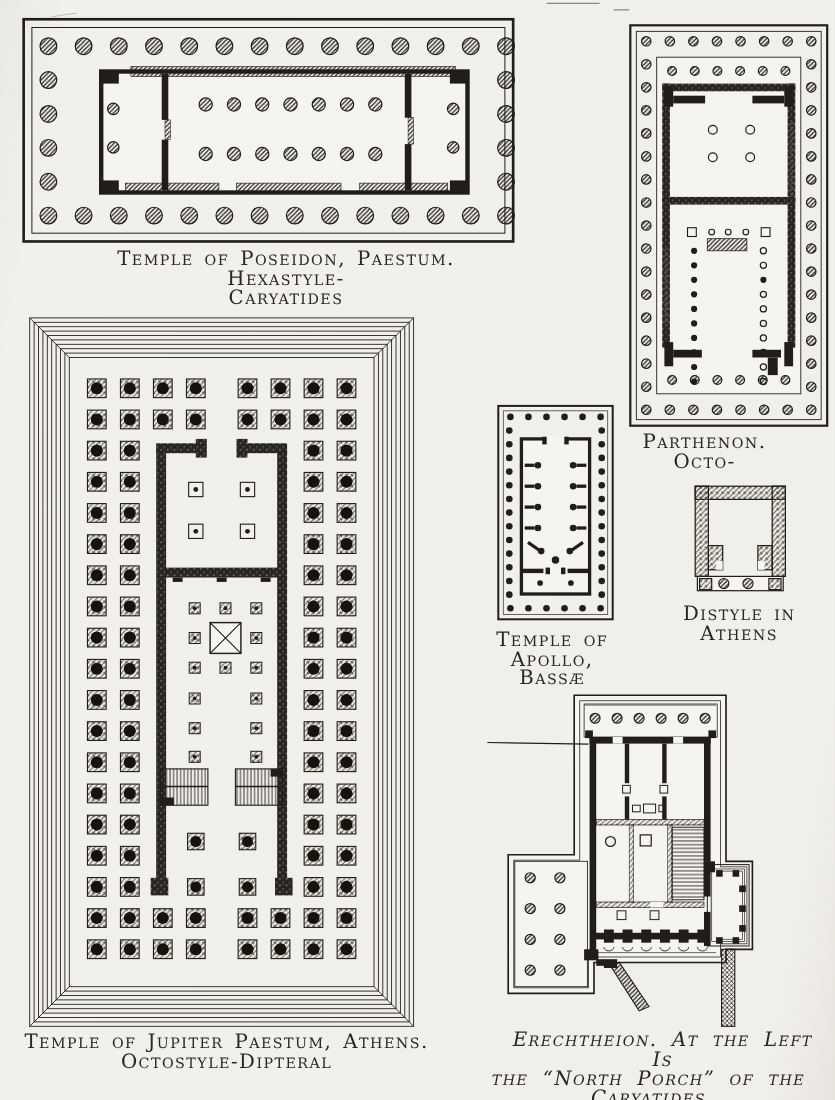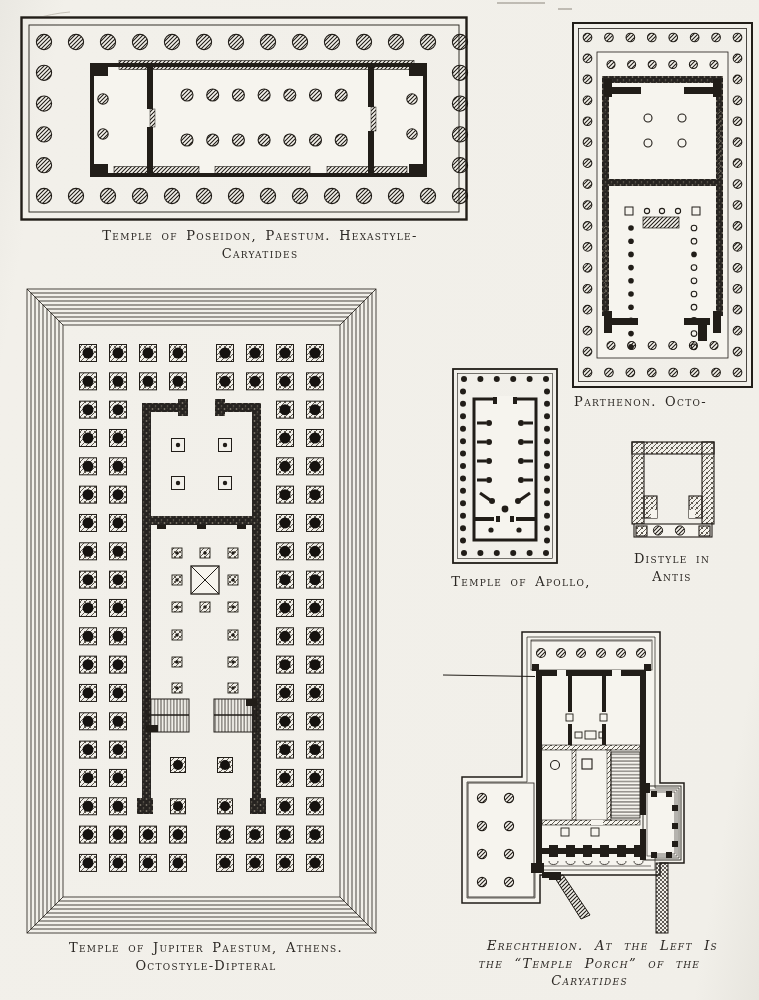--- a/index.html
+++ b/index.html
@@ -2,21 +2,21 @@
 <html><head>
 <meta charset="utf-8">
 <style>
   html,body{margin:0;padding:0;background:#cfccc5;}
   .page{position:relative;width:759px;height:1000px;overflow:hidden;
         background:linear-gradient(100deg,#eae8e2,#f2f0ea 7%,#f1efe9 93%,#e7e5de);
         font-family:"DejaVu Serif","Liberation Serif",serif;}
   .fig{position:absolute;}
   .fig svg{display:block;}
   .caption{position:absolute;font-variant:small-caps;color:#2b2723;text-align:center;
-           font-size:13px;line-height:17.5px;letter-spacing:1.3px;word-spacing:3px;}
+           font-size:18px;line-height:17.5px;letter-spacing:1.3px;word-spacing:3px;}
   .cap-left{text-align:center;word-spacing:6px;font-style:italic;}
   .cap-left .indent{padding-left:26px;}
 </style>
 </head>
 <body>
 
 <div class="page">
 
   <svg width="0" height="0" style="position:absolute" aria-hidden="true">
     <defs>
@@ -671,37 +671,38 @@
 
   <div class="caption" style="left:55px;top:227px;width:410px">
     <div>Temple of Poseidon, Paestum. Hexastyle-</div>
     <div>Caryatides</div>
   </div>
 
   <div class="caption" style="left:556px;top:393px;width:169px">
     <div>Parthenon. Octo-</div>
   </div>
 
-  <div class="caption" style="left:431px;top:573px;width:180px">
+  <div class="caption" style="left:412px;top:573px;width:180px">
     <div>Temple of Apollo,</div>
+    <div>Bassæ</div>
   </div>
 
   <div class="caption" style="left:604px;top:550px;width:136px">
     <div>Distyle in</div>
-    <div>Antis</div>
+    <div>Athens</div>
   </div>
 
   <div class="caption" style="left:8px;top:939px;width:396px">
     <div>Temple of Jupiter Paestum, Athens.</div>
     <div>Octostyle-Dipteral</div>
   </div>
 
   <div class="caption cap-left" style="left:437px;top:937px;width:305px">
     <div class="indent">Erechtheion. At the Left Is</div>
-    <div>the “Temple Porch” of the</div>
+    <div>the “North Porch” of the</div>
     <div>Caryatides</div>
   </div>
 
   <svg width="759" height="16" style="position:absolute;left:0;top:0">
     <path d="M497,3 H545 M558,9 H572" stroke="#8d887e" stroke-width="1.2" fill="none"></path>
     <path d="M2,34 C20,22 45,14 70,12" stroke="#b9b4aa" stroke-width="0.8" fill="none"></path>
   </svg>
 </div>
 
 </body></html>

